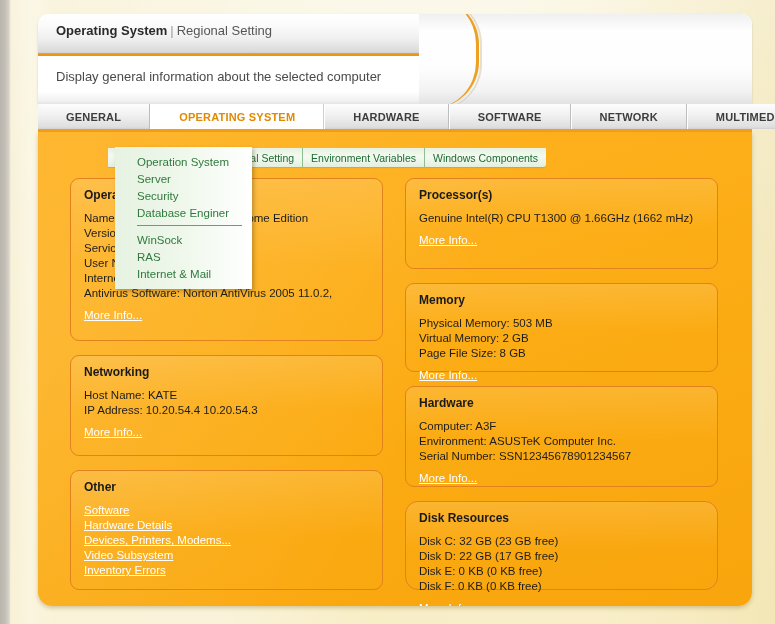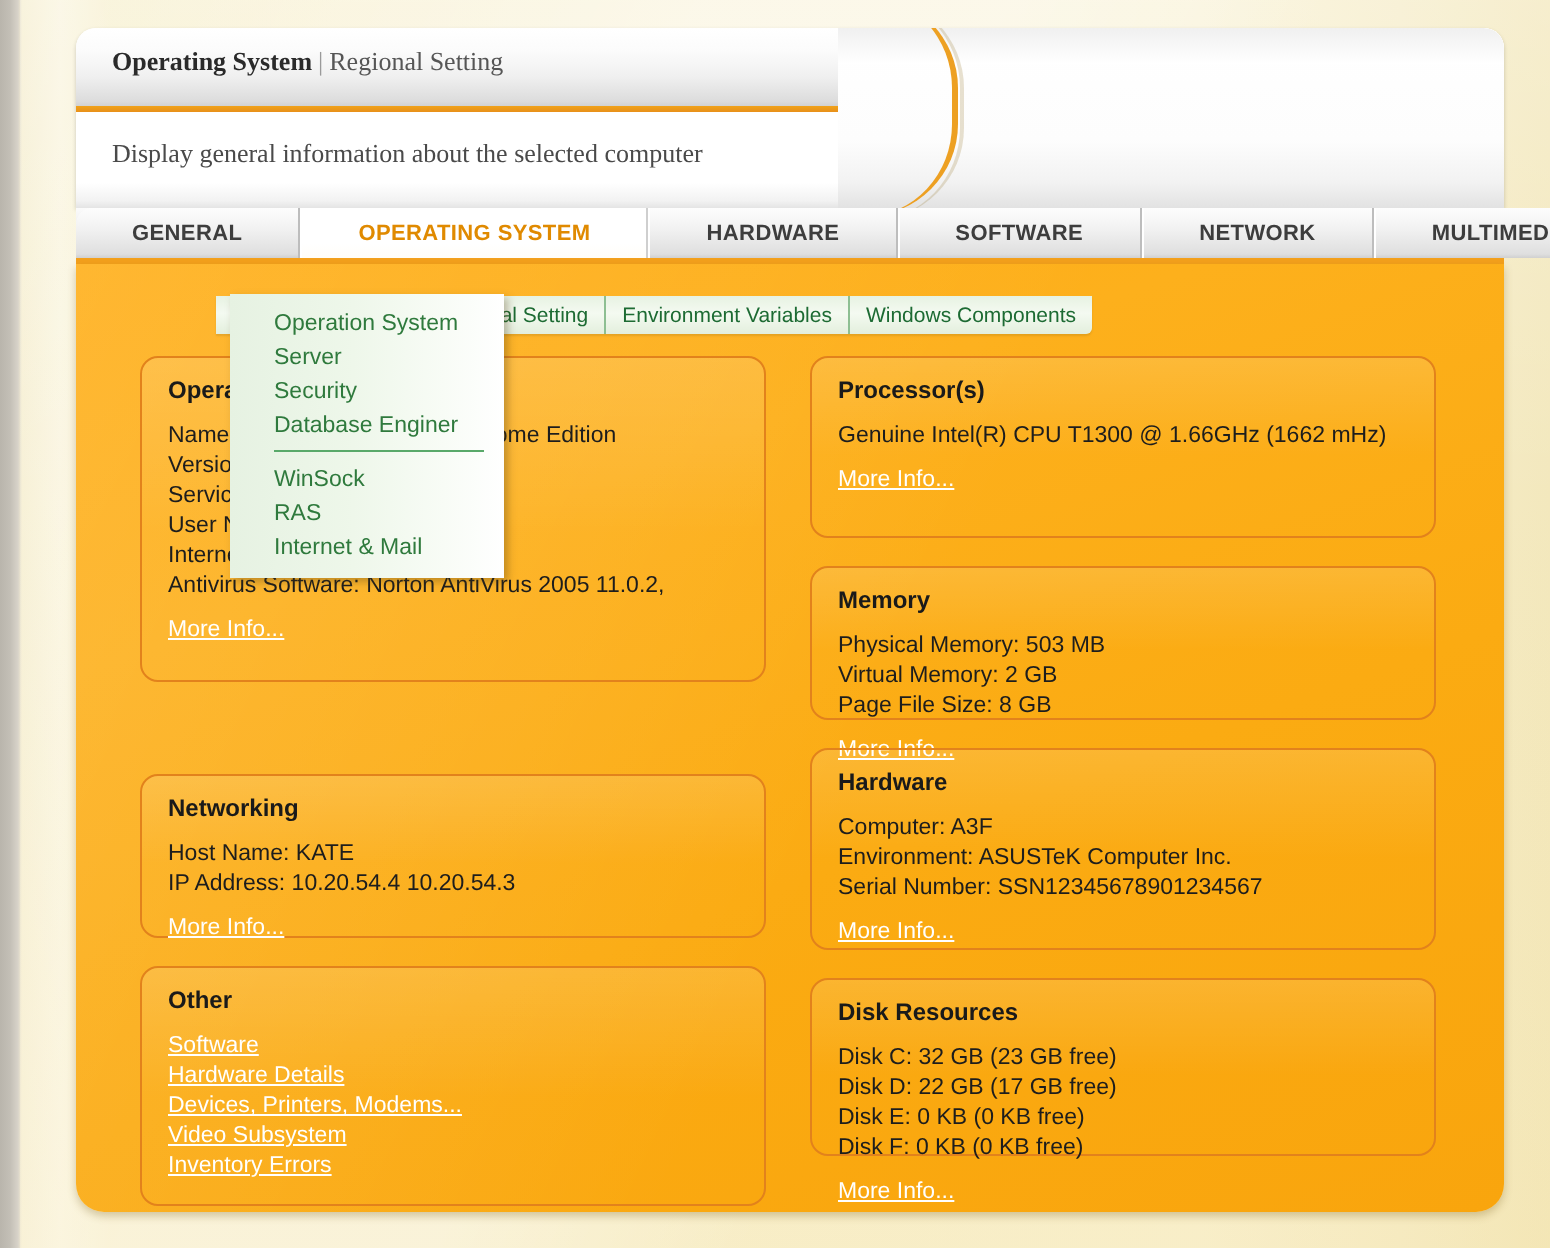--- a/index.html
+++ b/index.html
@@ -49,21 +49,20 @@
   
   #header {
     position: absolute; left: 0; top: 0;
     width: 714px; height: 90px;
     border-radius: 10px 10px 0 0;
     background: linear-gradient(to bottom,
         #fdfdfd 0%, #f4f4f4 18%, #e6e6e6 36%,
         #ffffff 44%, #ffffff 86%, #f2f2f2 96%, #e4e4e4 100%);
     box-shadow: 0 1px 2px rgba(0,0,0,0.18);
     overflow: hidden;
-    font-family: Liberation Serif, serif;
   }
   #header-titlebar {
     position: absolute; left: 0; top: 0; width: 714px; height: 39px;
     background: linear-gradient(to bottom,
       #ffffff 0%, #fbfbfb 30%, #f0f0f0 62%, #dcdcdc 94%, #d2d2d2 100%);
   }
   #header-title {
     position: absolute; left: 18px; top: 9px;
     font-size: 13px; color: #3a3a3a; white-space: nowrap;
   }
@@ -234,26 +233,26 @@
   .otherlink {
     display: block;
     font-size: 11.5px; color: #ffffff;
     text-decoration: underline;
     line-height: 15px;
     cursor: pointer;
   }
 
   
   .p-os       { height: 163px; }
-  .p-net      { height: 82px; margin-top: 32px; }
+  .p-net      { height: 101px; }
   .p-other    { height: 120px; }
   .p-proc     { height: 91px;  }
-  .p-mem      { height: 77px;  }
+  .p-mem      { height: 89px;  }
   .p-hw       { height: 101px; }
-  .p-disk     { height: 89px; }
+  .p-disk     { height: 89px; border-radius: 13px; }
 </style>
 </head>
 <body>
 
 <div id="root">
   <div id="bg-sheen"></div>
 
   <div id="window">
 
     <div id="header">

